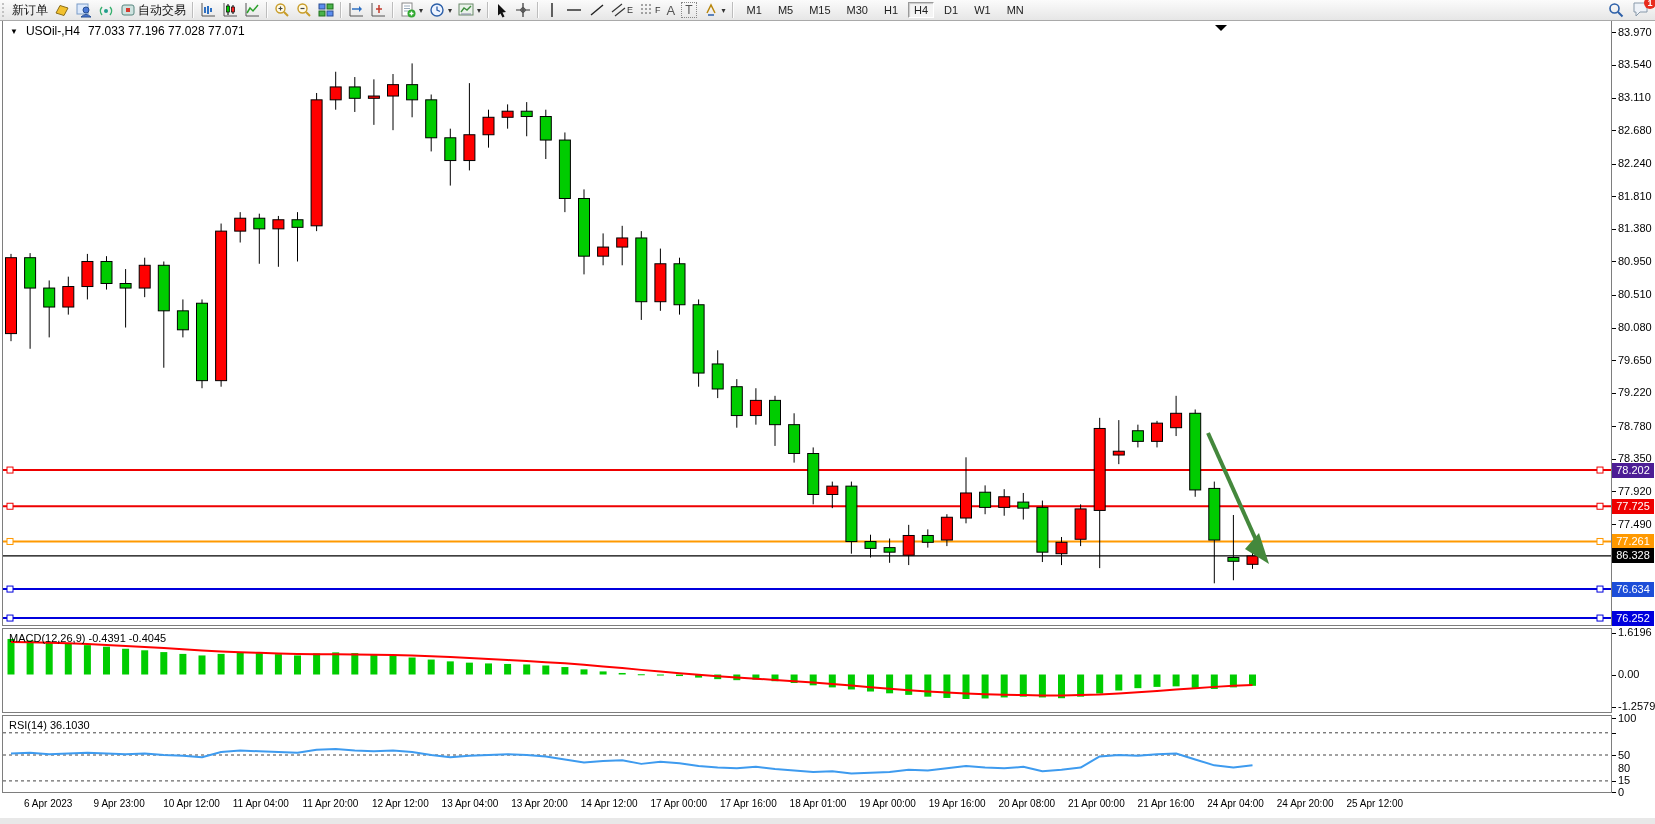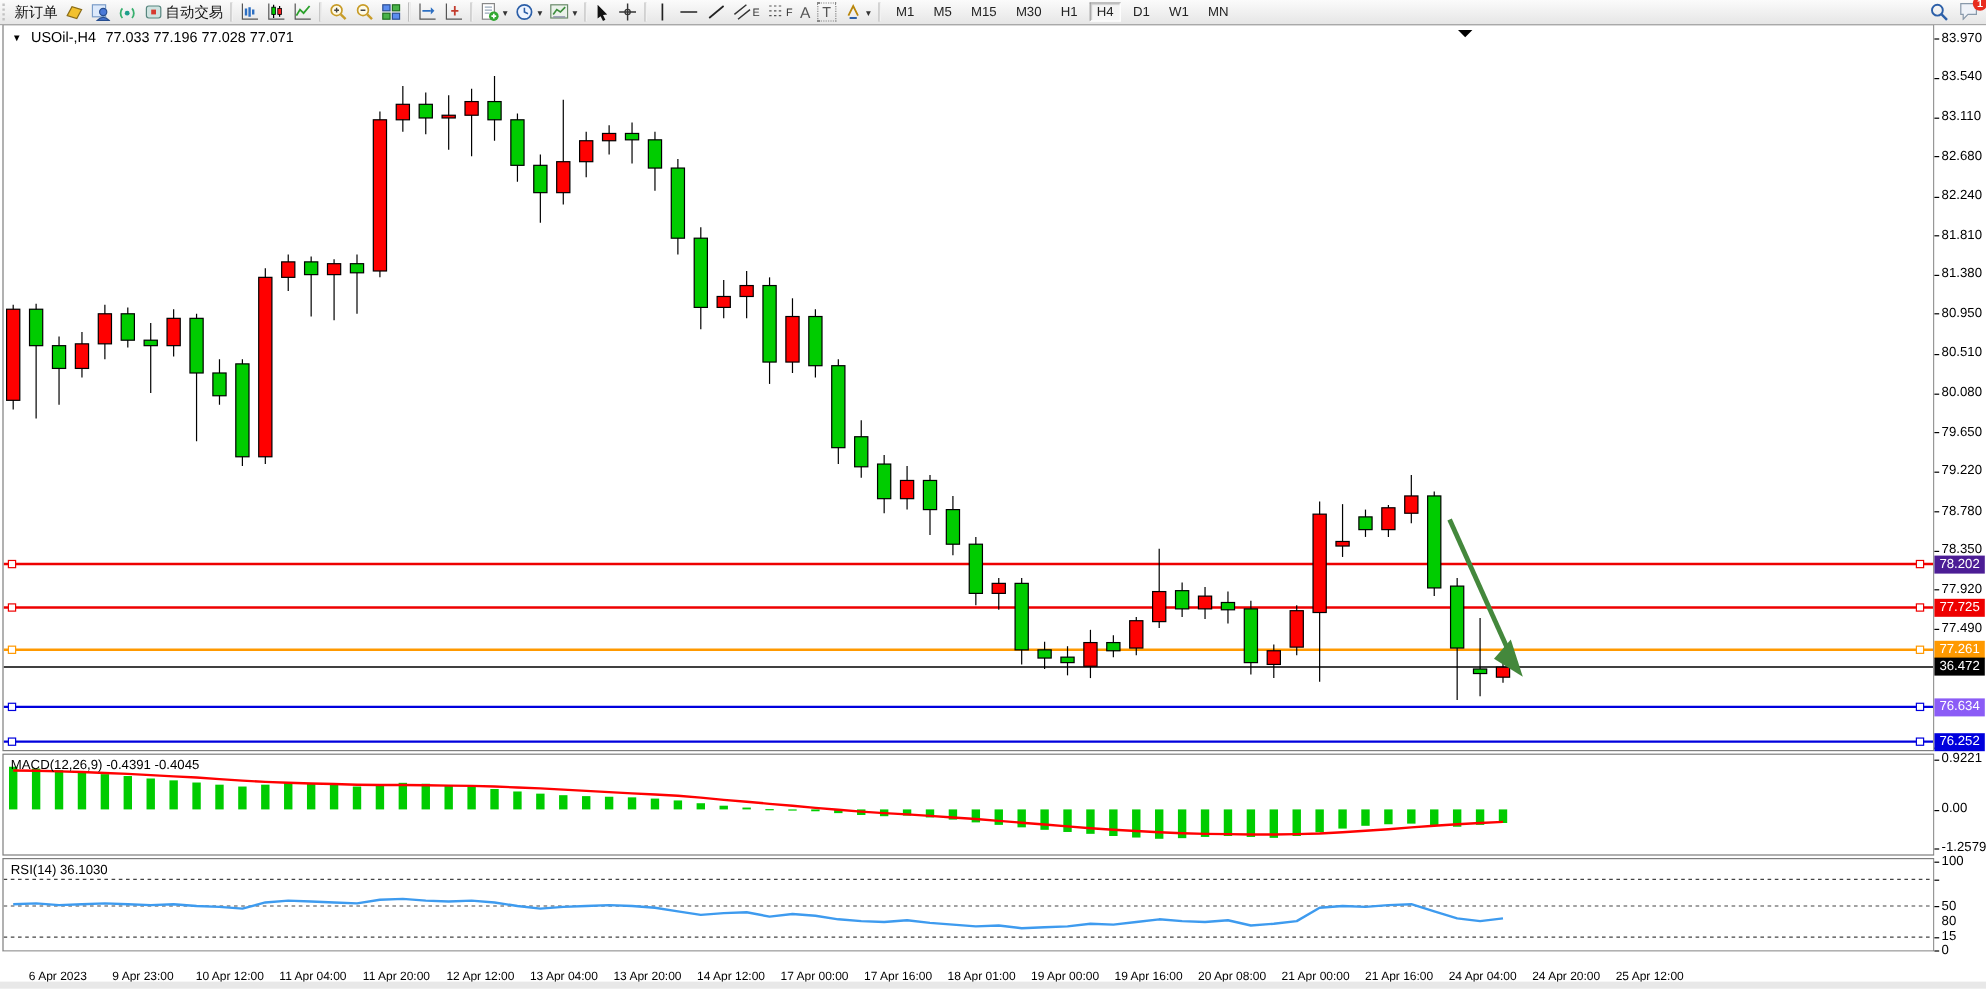--- a/index.html
+++ b/index.html
@@ -34,21 +34,21 @@
   #rsi-svg{left:3px;top:716px;}
   #chart-title{position:absolute;left:10px;top:24px;z-index:10;font-size:12px;color:#000;display:flex;gap:8px;align-items:center;}
   #chart-title .dd{font-size:8px;}
   .ind-label{position:absolute;left:9px;z-index:10;font-size:11px;color:#000;}
   #macd-label{top:632px;}
   #rsi-label{top:719px;}
   .tick{position:absolute;left:6px;height:13px;line-height:13px;}
   .tickmark{position:absolute;left:0;width:4px;height:1px;background:#000;}
   .pricetag{position:absolute;left:0;width:42px;height:15px;line-height:15px;text-align:center;
     color:#fff;font-size:11px;z-index:12;}
-  .datelabel{position:absolute;top:16px;font-size:10px;color:#000;white-space:nowrap;padding-left:18px;}
+  .datelabel{position:absolute;top:5px;font-size:10px;color:#000;white-space:nowrap;padding-left:18px;}
 </style>
 </head>
 <body>
 
 <div id="app">
 
   <div id="toolbar">
     <div class="grip"></div>
     <div class="tb-btn">
       <span class="tb-text">新订单</span>
@@ -295,41 +295,41 @@
       <div class="tick" style="top: 399.685px; text-align: center;">78.780</div>
       <div class="tickmark" style="top: 438.821px;"></div>
       <div class="tick" style="top: 432.321px;">78.350</div>
       <div class="tickmark" style="top: 471.456px;"></div>
       <div class="tick" style="top: 464.956px;">77.920</div>
       <div class="tickmark" style="top: 504.092px;"></div>
       <div class="tick" style="top: 497.592px;">77.490</div>
       <div class="tickmark" style="top: 602.759px;"></div>
       <div class="tick" style="top: 596.259px;">76.190</div>
       <div class="tickmark" style="top: 612.783px;"></div>
-      <div class="tick" style="top: 606.283px;">0.9221</div>
+      <div class="tick" style="top: 606.283px;">1.6196</div>
       <div class="tickmark" style="top: 654.508px;"></div>
       <div class="tick" style="top: 648.008px;">0.00</div>
       <div class="tickmark" style="top: 686.915px;"></div>
       <div class="tick" style="top: 680.415px;">-1.2579</div>
       <div class="tickmark" style="top: 698px;"></div>
       <div class="tick" style="top: 691.5px;">100</div>
       <div class="tickmark" style="top: 712.8px;"></div>
       <div class="tick" style="top: 706.3px; margin-top: 36px;">80</div>
       <div class="tickmark" style="top: 735px;"></div>
       <div class="tick" style="top: 728.5px;">50</div>
       <div class="tickmark" style="top: 760.9px;"></div>
       <div class="tick" style="top: 754.4px;">15</div>
       <div class="tickmark" style="top: 772px;"></div>
       <div class="tick" style="top: 765.5px;">0</div>
       <div class="pricetag" style="top: 442.553px; background: #4c1d95;">78.202</div>
       <div class="pricetag" style="top: 478.756px; background: rgb(238, 0, 0);">77.725</div>
       <div class="pricetag" style="top: 513.973px; background: rgb(255, 153, 0);">77.261</div>
-      <div class="pricetag" style="top: 561.561px; background: #8b5cf6;">76.634</div>
+      <div class="pricetag" style="top: 561.561px; background: #1d4ed8;">76.634</div>
       <div class="pricetag" style="top: 590.553px; background: rgb(0, 0, 221);">76.252</div>
-      <div class="pricetag" style="top: 528.393px; background: rgb(0, 0, 0);">36.472</div>
+      <div class="pricetag" style="top: 528.393px; background: rgb(0, 0, 0);">86.328</div>
     </div>
   <div id="bottom-strip"></div>
 
   <div id="chart-title">
     <span class="dd">▼</span>
     <span>USOil-,H4</span>
     <span>77.033 77.196 77.028 77.071</span>
   </div>
   <div id="macd-label" class="ind-label">MACD(12,26,9) -0.4391 -0.4045</div>
   <div id="rsi-label" class="ind-label">RSI(14) 36.1030</div>

